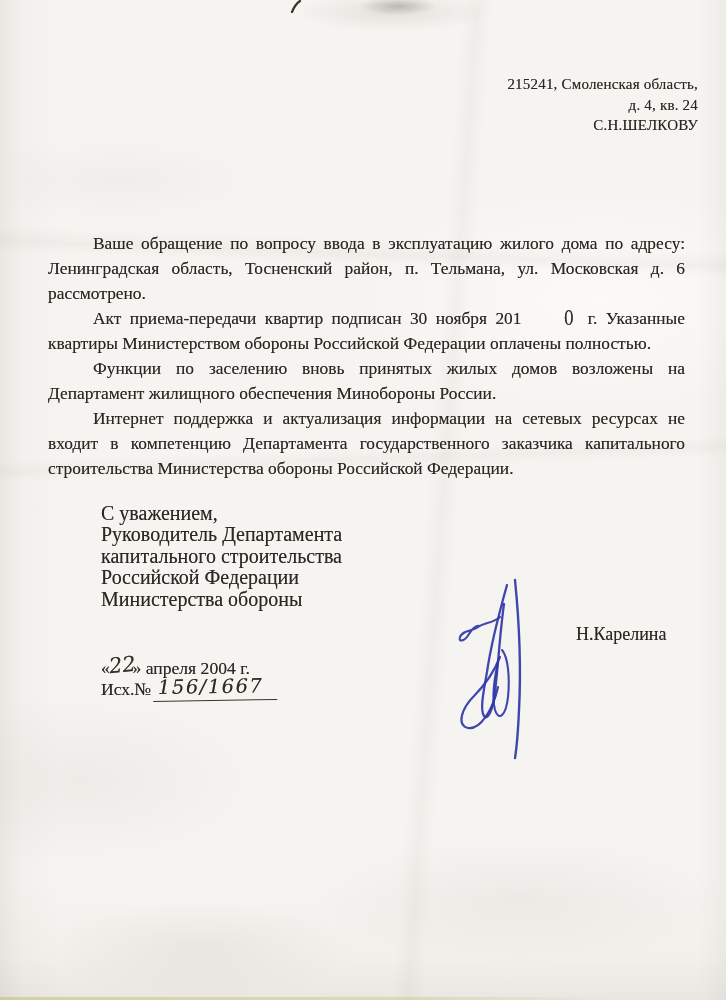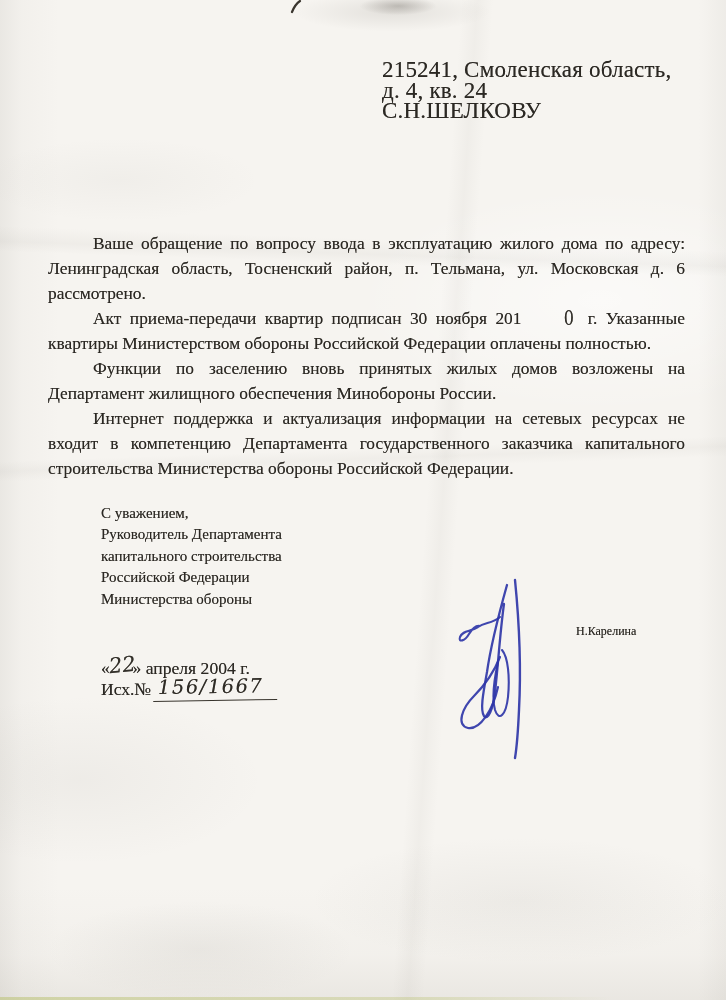--- a/index.html
+++ b/index.html
@@ -29,37 +29,37 @@
   .creases {
     position:absolute; inset:0;
     background:
       linear-gradient(94deg,  rgba(0,0,0,0) 0 58%, rgba(120,115,105,0.05) 60%, rgba(0,0,0,0) 62%),
       linear-gradient(2deg,   rgba(0,0,0,0) 0 73%, rgba(120,115,105,0.06) 74%, rgba(0,0,0,0) 75.5%),
       linear-gradient(178deg, rgba(0,0,0,0) 0 45%, rgba(120,115,105,0.05) 46%, rgba(0,0,0,0) 47%);
   }
   .typed { text-shadow:0 0 0.5px rgba(43,40,35,0.55); }
 
   .recipient {
-    position:absolute; left:382px; top:60px; width:316px;
-    text-align:left; font-size:23px; line-height:20.6px; letter-spacing:0.2px;
+    position:absolute; left:382px; top:74px; width:316px;
+    text-align:right; font-size:15px; line-height:20.6px; letter-spacing:0.2px;
   }
   .body-text {
     position:absolute; left:48px; top:231px; width:637px;
     font-size:17.4px; line-height:25px; text-align:justify;
   }
   .body-text p { text-indent:45px; }
 
   .handwritten-zero {
     font-family:"DejaVu Serif", serif; display:inline-block;
     font-size:20px; transform:scaleX(0.8) scaleY(1.05);
     vertical-align:-1px; color:#33302a;
   }
 
-  .closing { position:absolute; left:101px; top:503px; font-size:15px; line-height:21.4px; }
-  .signer  { position:absolute; left:576px; top:624px; font-size:12px; }
+  .closing { position:absolute; left:101px; top:503px; font-size:20px; line-height:21.4px; }
+  .signer  { position:absolute; left:576px; top:624px; font-size:18px; }
 
   .signature-svg { position:absolute; left:438px; top:572px; }
   .signature-svg path { fill:none; stroke:#2f36a8; stroke-linecap:round; opacity:0.92; }
 
   .date-line { position:absolute; left:101px; top:655px; font-size:17.6px; white-space:nowrap; }
   .hand-day {
     font-family:"DejaVu Serif", serif; font-style:italic; font-size:21px;
     display:inline-block; transform:rotate(-6deg);
     margin:0 -3px 0 -1px; position:relative; top:-2px; color:#33302a;
   }

